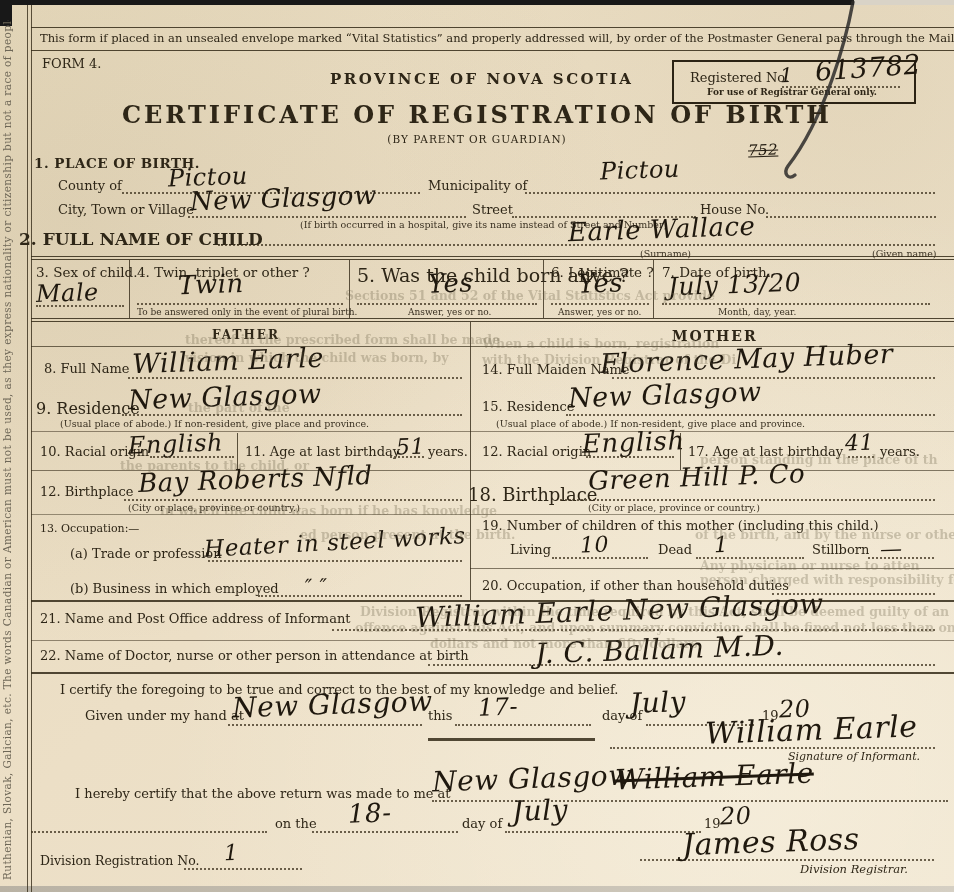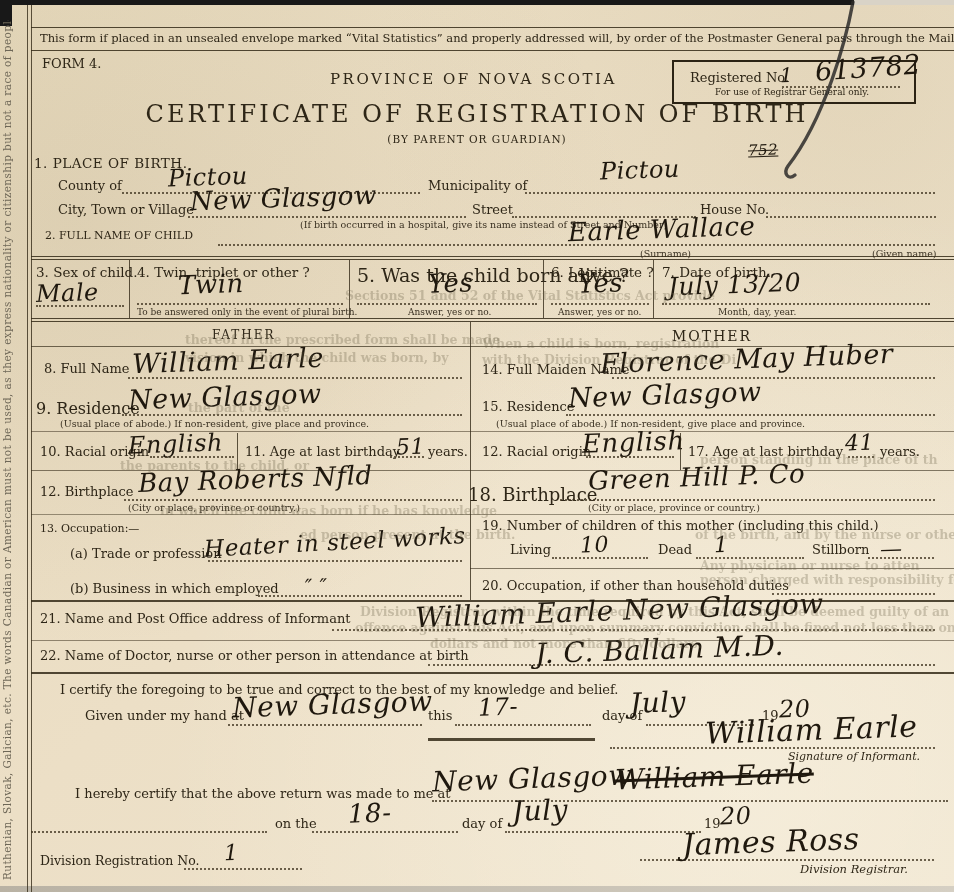--- a/index.html
+++ b/index.html
@@ -4,21 +4,21 @@
 <style>
   html,body{margin:0;padding:0;background:#888;}
   .page{position:relative;width:954px;height:892px;overflow:hidden;
     font-family:"DejaVu Serif",serif;color:#2e2617;
     background:
       radial-gradient(ellipse at 78% 88%, rgba(255,251,238,.40), transparent 55%),
       radial-gradient(ellipse at 8% 25%, rgba(120,100,60,.10), transparent 45%),
       radial-gradient(ellipse at 90% 10%, rgba(200,185,150,.25), transparent 40%),
       linear-gradient(135deg,#e7dabd 0%,#ecdfc6 45%,#efe4ce 100%);}
   .lbl{position:absolute;white-space:nowrap;color:#2e2617;}
-  .b{font-weight:normal;}
+  .b{font-weight:bold;}
   .note{position:absolute;white-space:nowrap;color:#3a3122;font-size:9.5px;}
   .hw{position:absolute;white-space:nowrap;font-style:italic;color:#1f180e;
       transform:rotate(-2deg);letter-spacing:.5px;}
   .dots{position:absolute;height:0;border-bottom:2px dotted rgba(62,50,30,.75);}
   .hr{position:absolute;height:1px;background:rgba(52,42,24,.85);}
   .vr{position:absolute;width:1px;background:rgba(52,42,24,.8);}
   .bleed{position:absolute;white-space:nowrap;font-weight:bold;font-size:12.5px;
       color:rgba(104,94,70,.55);opacity:.55;filter:blur(.4px);}
   .strike{text-decoration:line-through;text-decoration-thickness:2.5px;}
   .cap{font-style:italic;}
@@ -76,21 +76,21 @@
 
   <div class="lbl" style="left:58px;top:202px;font-size:13px">City, Town or Village</div>
   <div class="dots" style="left:188px;top:216px;width:278px"></div>
   <div class="hw" style="left:190px;top:183px;font-size:26px">New Glasgow</div>
   <div class="lbl" style="left:472px;top:202px;font-size:13px">Street</div>
   <div class="dots" style="left:512px;top:216px;width:184px"></div>
   <div class="lbl" style="left:700px;top:202px;font-size:13px">House No.</div>
   <div class="dots" style="left:766px;top:216px;width:170px"></div>
   <div class="note" style="left:300px;top:219px">(If birth occurred in a hospital, give its name instead of Street and Number)</div>
 
-  <div class="lbl b" style="left:45px;top:229px;font-size:11px">2. FULL NAME OF CHILD</div>
+  <div class="lbl b" style="left:19px;top:229px;font-size:17px">2. FULL NAME OF CHILD</div>
   <div class="dots" style="left:218px;top:244px;width:717px"></div>
   <div class="hw" style="left:568px;top:214px;font-size:26px">Earle Wallace</div>
   <div class="note" style="left:640px;top:248px">(Surname)</div>
   <div class="note" style="left:872px;top:248px">(Given name)</div>
   <div class="hr" style="left:31px;top:256px;width:923px"></div>
   <div class="hr" style="left:31px;top:259px;width:923px"></div>
 
   <div class="vr" style="left:129px;top:260px;height:58px"></div>
   <div class="vr" style="left:349px;top:260px;height:58px"></div>
   <div class="vr" style="left:543px;top:260px;height:58px"></div>

